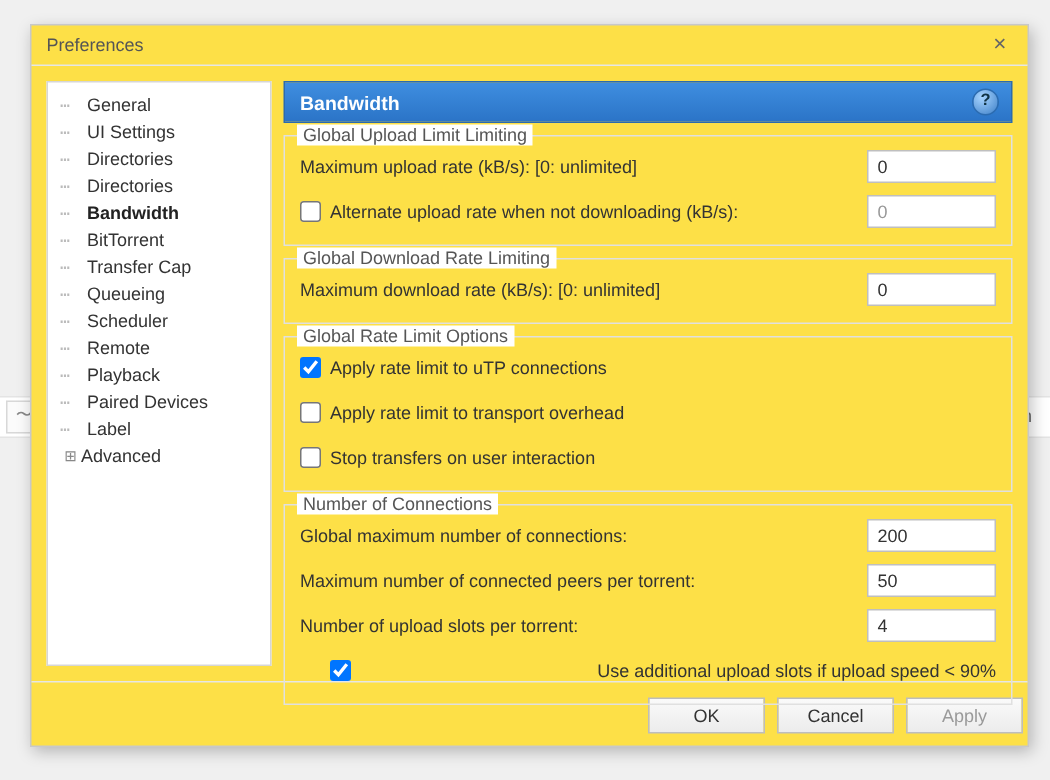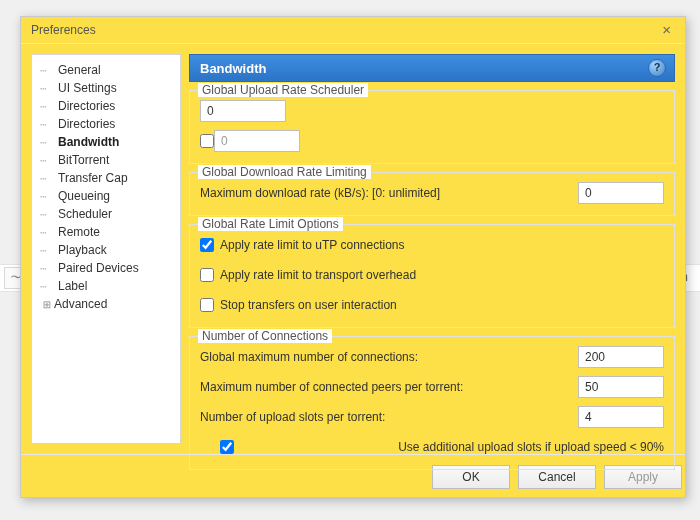--- a/index.html
+++ b/index.html
@@ -212,26 +212,28 @@
         </div>
       </div>
 
     <div class="content">
       <div class="header-bar">
         <span>Bandwidth</span>
         <span class="help-dot">?</span>
       </div>
 
       <div class="group">
-        <span class="group-title">Global Upload Rate Scheduler</span>
-        <div class="row">
+        <span class="group-title">Global Upload Limit Limiting</span>
+        <div class="row">
+          <span class="label">Maximum upload rate (kB/s): [0: unlimited]</span>
           <input class="numbox" value="0" style="">
         </div>
         <div class="row">
           <input type="checkbox" class="cb" style="">
+          <span class="cb-label label">Alternate upload rate when not downloading (kB/s):</span>
           <input class="numbox" disabled="" value="0" style="">
         </div>
       </div>
 
       <div class="group">
         <span class="group-title">Global Download Rate Limiting</span>
         <div class="row">
           <span class="label">Maximum download rate (kB/s): [0: unlimited]</span>
           <input class="numbox" value="0" style="">
         </div>

